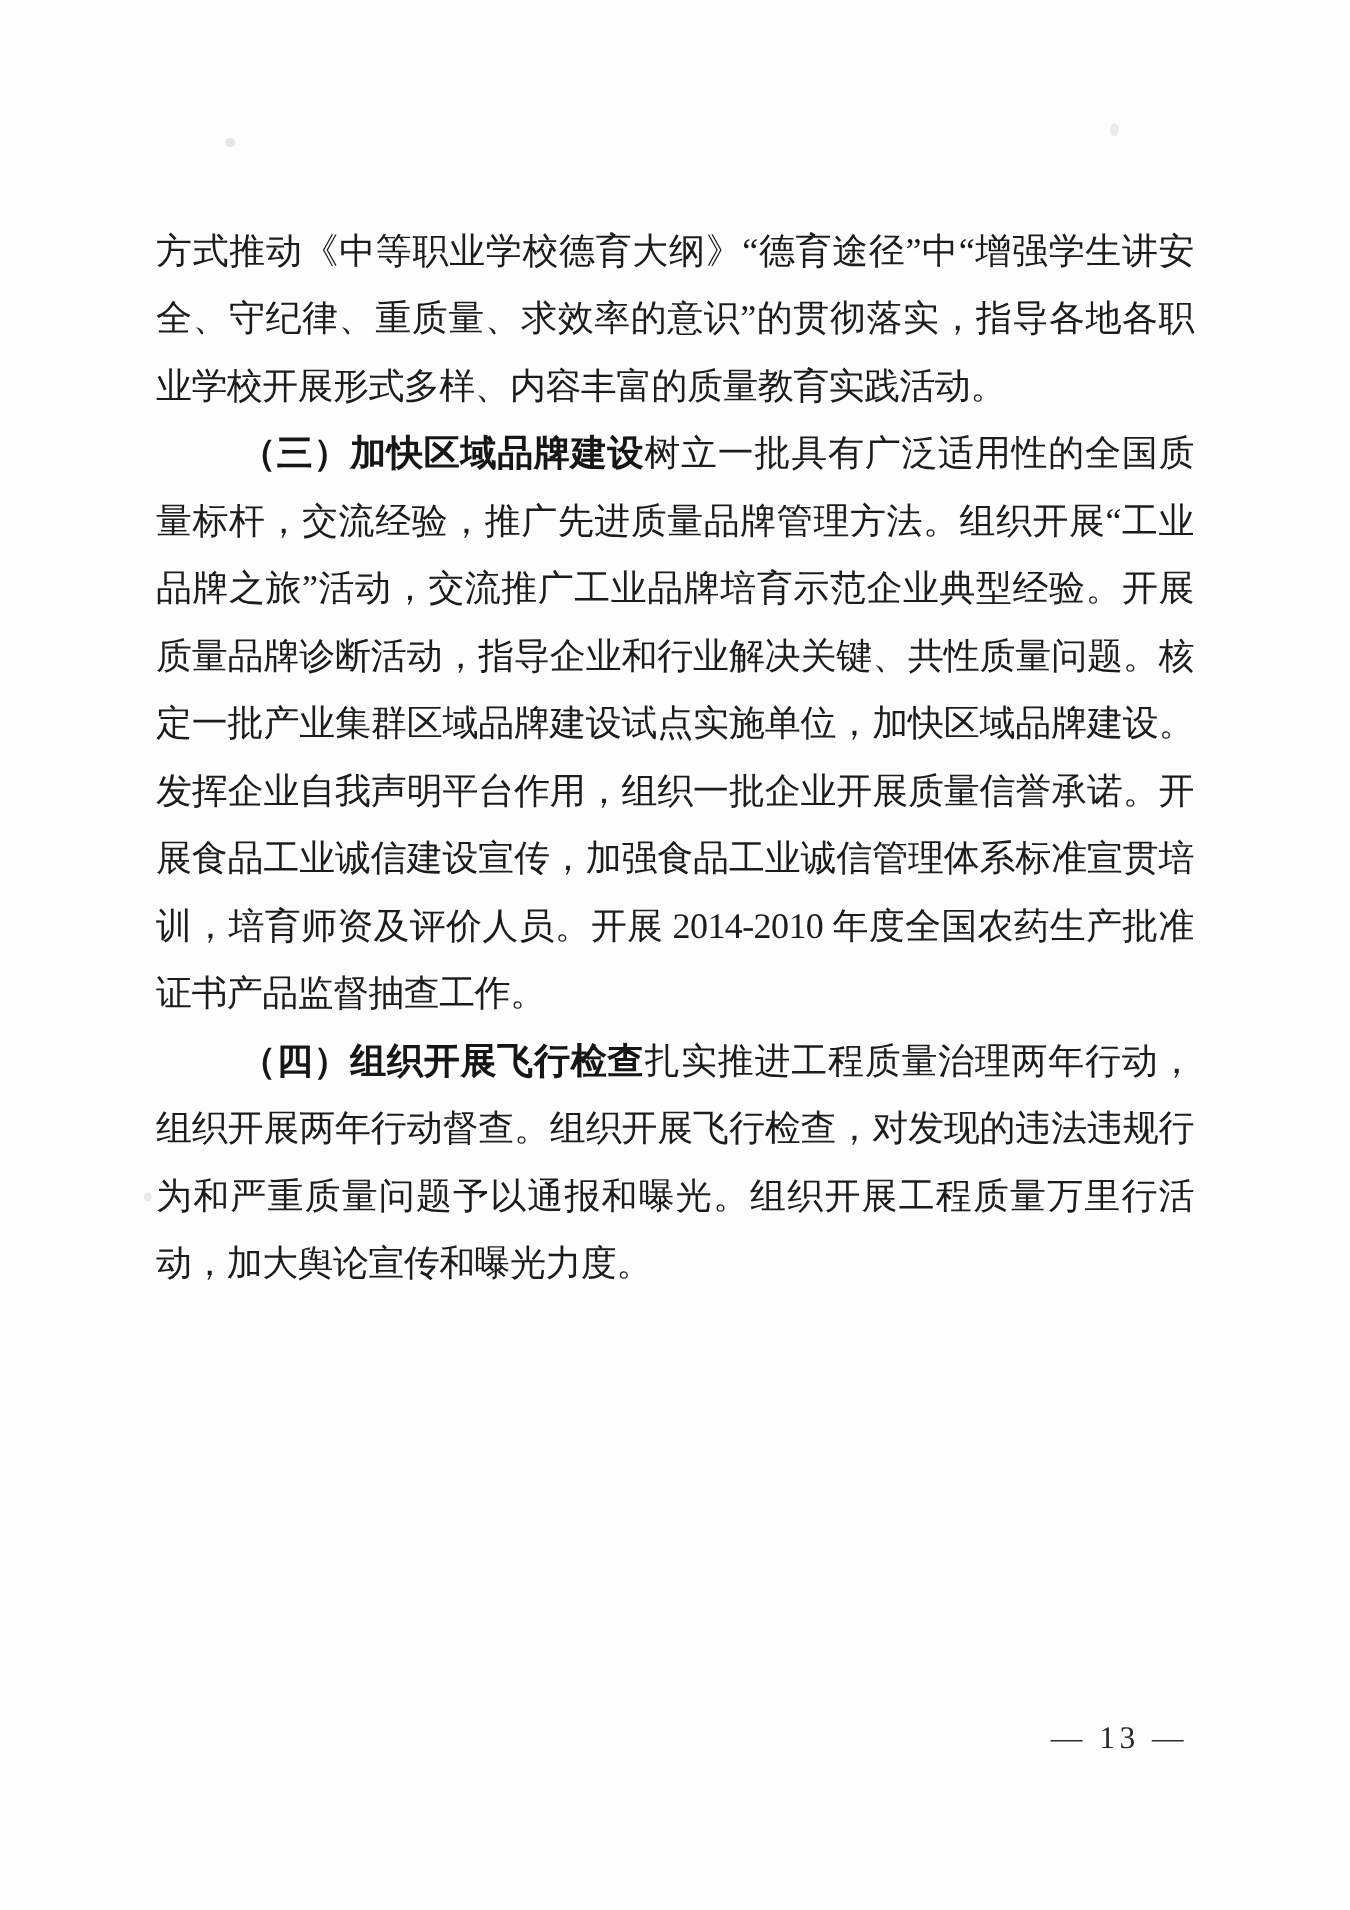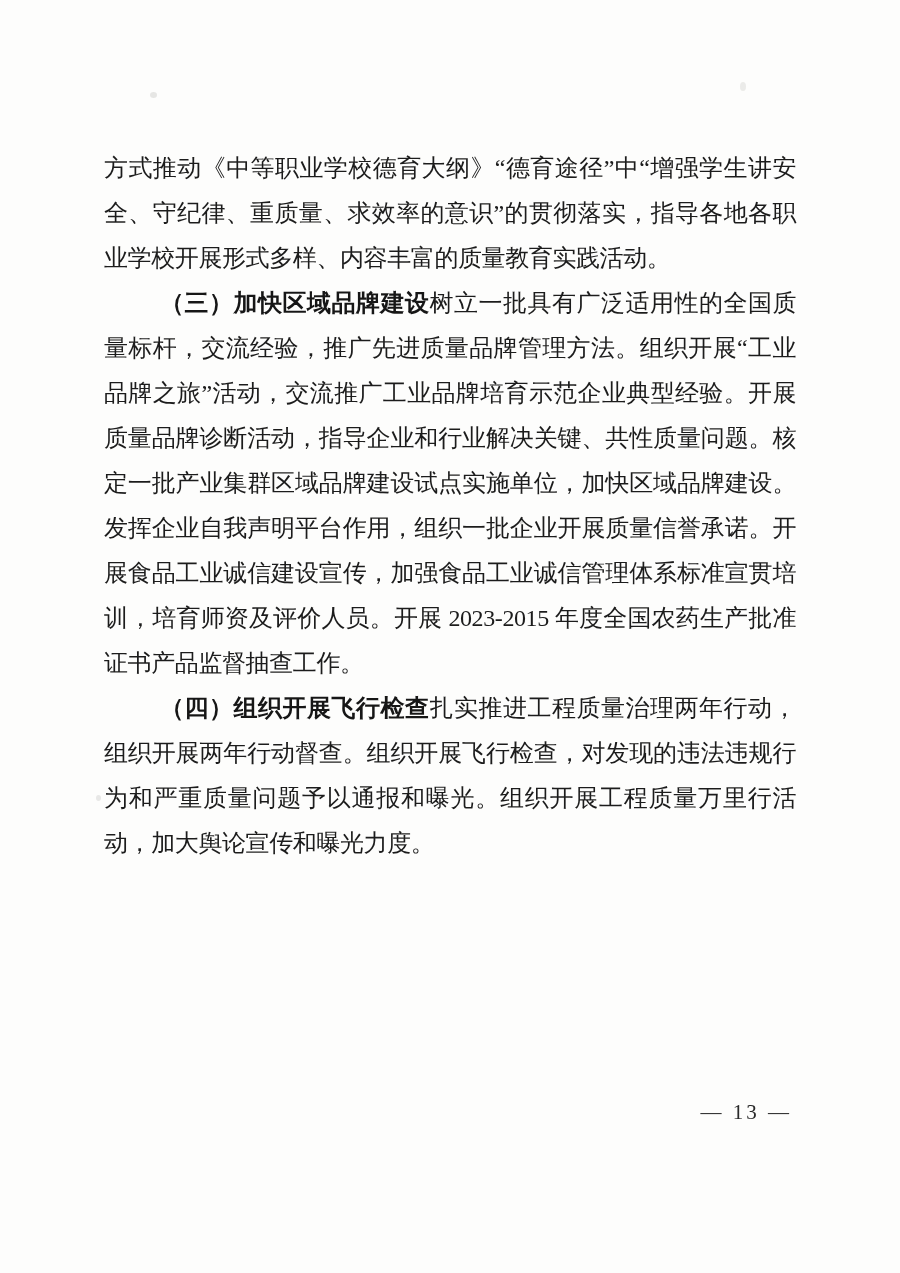--- a/index.html
+++ b/index.html
@@ -26,21 +26,21 @@
     text-align: justify;
     text-justify: inter-character;
   }
 
   .para { margin: 0; text-indent: 56px; }
   .para.continuation { text-indent: 0; }
   .para .lead { font-weight: bold; color: #161616; }
 
   .page-number {
     position: absolute;
-    top: 1100px;
+    top: 1146px;
     right: 108px;
     font-size: 21px;
     line-height: 24px;
     letter-spacing: 3px;
     color: #2a2a2a;
     font-family: "Liberation Serif", serif;
     white-space: nowrap;
   }
 
   
@@ -61,21 +61,21 @@
 
   <span class="speck s1"></span>
   <span class="speck s2"></span>
   <span class="speck s3"></span>
   <span class="speck s4"></span>
 
   <div class="body-text">
 
     <p class="para continuation"><span>方式推动《中等职业学校德育大纲》“德育途径”中“增强学生讲安全、守纪律、重质量、求效率的意识”的贯彻落实，指导各地各职业学校开展形式多样、内容丰富的质量教育实践活动。</span></p>
 
-    <p class="para"><span class="lead">（三）加快区域品牌建设</span><span>树立一批具有广泛适用性的全国质量标杆，交流经验，推广先进质量品牌管理方法。组织开展“工业品牌之旅”活动，交流推广工业品牌培育示范企业典型经验。开展质量品牌诊断活动，指导企业和行业解决关键、共性质量问题。核定一批产业集群区域品牌建设试点实施单位，加快区域品牌建设。发挥企业自我声明平台作用，组织一批企业开展质量信誉承诺。开展食品工业诚信建设宣传，加强食品工业诚信管理体系标准宣贯培训，培育师资及评价人员。开展 2023-2015 年度全国农药生产批准证书产品监督抽查工作。</span></p>
+    <p class="para"><span class="lead">（三）加快区域品牌建设</span><span>树立一批具有广泛适用性的全国质量标杆，交流经验，推广先进质量品牌管理方法。组织开展“工业品牌之旅”活动，交流推广工业品牌培育示范企业典型经验。开展质量品牌诊断活动，指导企业和行业解决关键、共性质量问题。核定一批产业集群区域品牌建设试点实施单位，加快区域品牌建设。发挥企业自我声明平台作用，组织一批企业开展质量信誉承诺。开展食品工业诚信建设宣传，加强食品工业诚信管理体系标准宣贯培训，培育师资及评价人员。开展 2014-2010 年度全国农药生产批准证书产品监督抽查工作。</span></p>
 
     <p class="para"><span class="lead">（四）组织开展飞行检查</span><span>扎实推进工程质量治理两年行动，组织开展两年行动督查。组织开展飞行检查，对发现的违法违规行为和严重质量问题予以通报和曝光。组织开展工程质量万里行活动，加大舆论宣传和曝光力度。</span></p>
 
 
   </div>
 
   <div class="page-number">— 13 —</div>
 
 </div>
 

